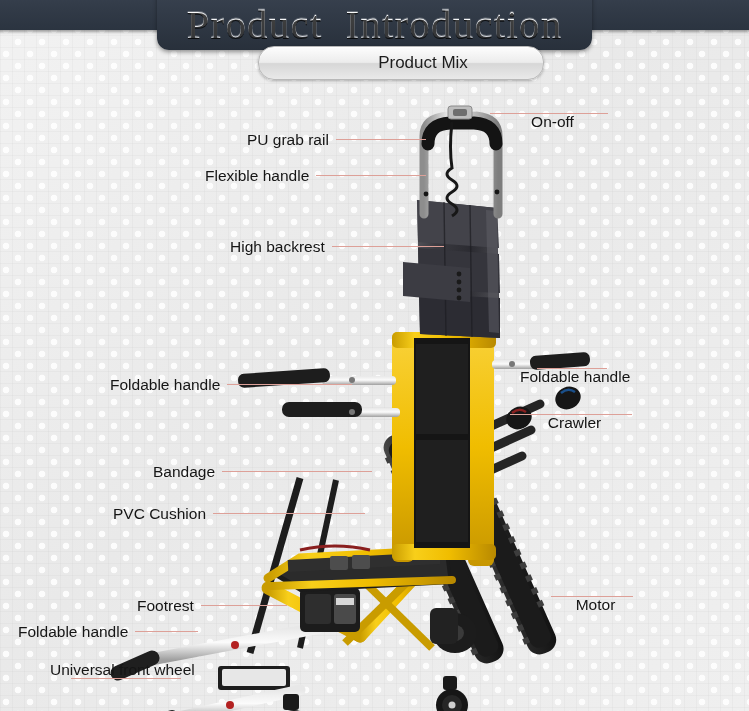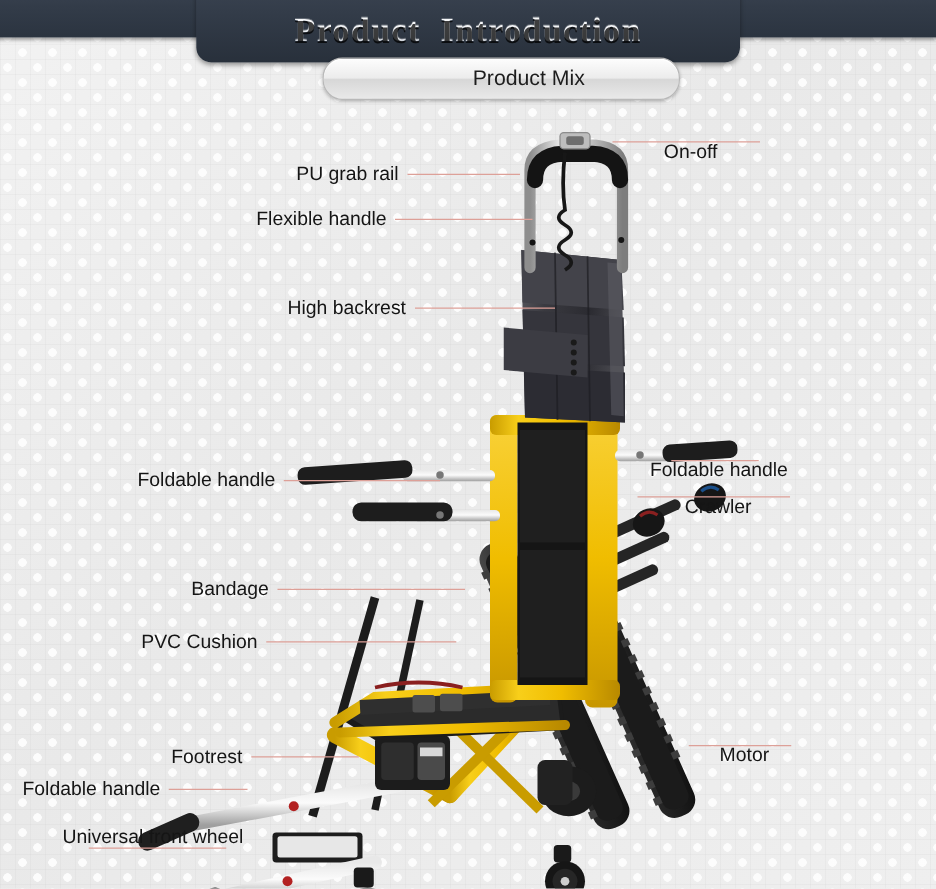--- a/index.html
+++ b/index.html
@@ -30,21 +30,21 @@
   #header-center{
     position:absolute;left:157px;top:-16px;width:435px;height:66px;
     background:linear-gradient(180deg,#3c4553 0%,#333c49 40%,#28303b 100%);
     border-radius:0 0 12px 12px;
     box-shadow:0 2px 4px rgba(0,0,0,.4);
   }
   #page-title{
     position:absolute;left:157px;top:2px;width:435px;height:44px;
     display:flex;align-items:center;justify-content:center;
     font-family:"Liberation Serif", serif;
-    font-weight:bold;font-size:27px;letter-spacing:1.2px;
+    font-weight:normal;font-size:41px;letter-spacing:1.2px;
     color:#f4f6f8;
     text-shadow:0 1px 0 rgba(0,0,0,.75), 0 -1px 0 rgba(255,255,255,.25);
     background:linear-gradient(180deg,#ffffff 0%,#f0f2f5 45%,#c9ced6 75%,#eef0f3 100%);
     -webkit-background-clip:text;background-clip:text;
     -webkit-text-fill-color:transparent;
     z-index:6;
     white-space:pre;
   }
   #product-mix-button{
     position:absolute;left:258px;top:46px;width:240px;height:32px;
@@ -324,21 +324,21 @@
         <rect x="453" y="21" width="14" height="7" rx="2" fill="#6e6e6e"></rect>
       </g>
 
       <path d="M452 34 Q449 60 452 80 q-10 6 0 12 q10 6 0 12 q-10 6 0 12 q10 6 0 12" stroke="#171717" stroke-width="3" fill="none"></path>
 
       <circle cx="426" cy="106" r="2.4" fill="#151515"></circle>
       <circle cx="497" cy="104" r="2.4" fill="#151515"></circle>
     </g>
   </svg>
 
-  <div class="callout left" style="left:237px;top:132px;">
+  <div class="callout left" style="left:247px;top:132px;">
     <span class="label">PU grab rail</span>
     <span class="lead" style="width:90px;"></span>
   </div>
   <div class="callout left" style="left:230px;top:239px;">
     <span class="label">High backrest</span>
     <span class="lead" style="width:112px;"></span>
   </div>
   <div class="callout left" style="left:205px;top:168px;">
     <span class="label">Flexible handle</span>
     <span class="lead" style="width:110px;"></span>
@@ -369,21 +369,21 @@
   </div>
 
   <div class="callout right" style="left:490px;top:113px;">
     <span class="lead" style="width:118px;"></span>
     <span class="label">On-off</span>
   </div>
   <div class="callout right" style="left:520px;top:368px;">
     <span class="lead" style="width:70px;"></span>
     <span class="label">Foldable handle</span>
   </div>
-  <div class="callout right" style="left:510px;top:397px;">
+  <div class="callout right" style="left:510px;top:414px;">
     <span class="lead" style="width:122px;"></span>
     <span class="label">Crawler</span>
   </div>
   <div class="callout right" style="left:551px;top:596px;">
     <span class="lead" style="width:82px;"></span>
     <span class="label">Motor</span>
   </div>
 
 </div>
 

